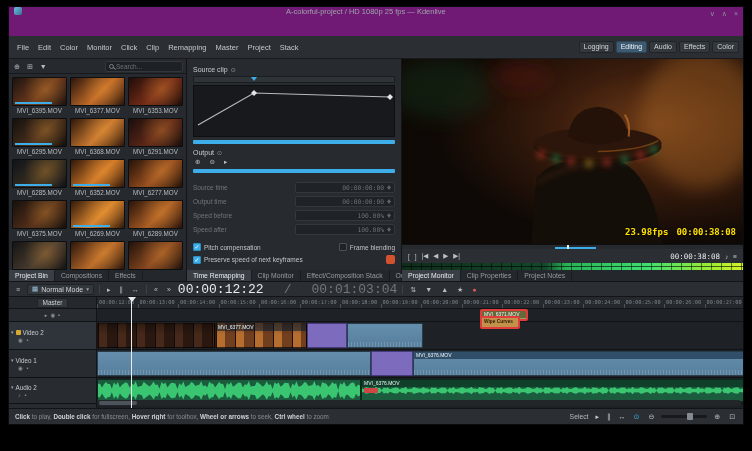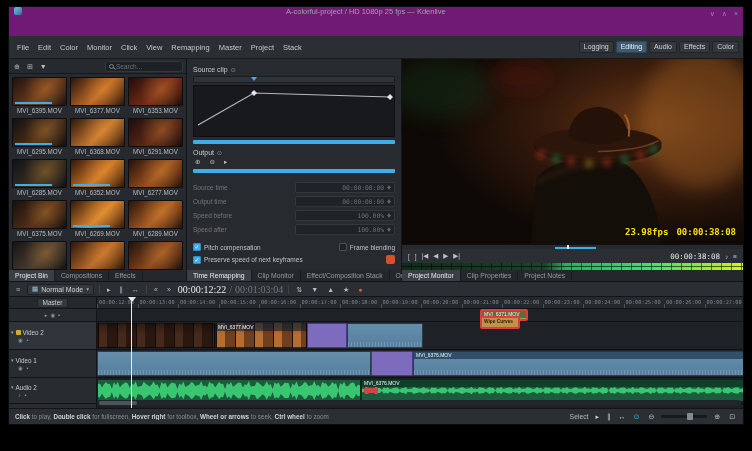--- a/index.html
+++ b/index.html
@@ -77,21 +77,21 @@
 .tabs-mid{width:215px}
 .tabs-right{flex:1;border-right:none}
 .tab{font-size:6.8px;color:#969ca2;padding:0 6px;line-height:11px;border-right:1px solid #1a1d20;white-space:nowrap}
 .tab.active{background:#3a3f45;color:#e8ebee}
 .tl-toolbar{height:15px;background:#2b2f33;border-bottom:1px solid #121417;display:flex;align-items:center;gap:5px;padding:0 5px;flex:none}
 .sep{width:1px;height:9px;background:#3c4147;flex:none}
 .mode-dd{display:flex;align-items:center;gap:3px;background:#33383d;border:1px solid #1e2125;border-radius:2px;height:11px;padding:0 4px}
 .dd-ic{font-size:6.5px;color:#9fc5da}
 .dd-label{font-size:7px;color:#d2d6da;white-space:nowrap}
 .dd-caret{font-size:5.5px;color:#9aa0a5}
-.tl-tc{display:flex;gap:3px;font-family:Liberation Serif, serif;font-size:10px}
+.tl-tc{display:flex;gap:20px;font-family:Liberation Mono, monospace;font-size:13px}
 .tc-cur{color:#e8ebee}.tc-sep{color:#6f767c}.tc-tot{color:#6f767c}
 .tl-tools,.tl-zone,.tl-actions{display:flex;gap:5px;align-items:center}
 .timeline{flex:1;background:#191c1f;position:relative;display:flex;flex-direction:column;overflow:hidden}
 .tl-head{display:flex;height:12px;flex:none}
 .corner{width:88px;flex:none;background:#25292d;border-right:1px solid #121417;border-bottom:1px solid #121417;display:flex;align-items:center;justify-content:center}
 .master-btn{font-size:6.5px;color:#ccd1d5;background:#33383d;border:1px solid #1e2125;border-radius:2px;line-height:8px;padding:0 5px}
 .ruler{flex:1;position:relative;background:#25292d;border-bottom:1px solid #121417;overflow:hidden}
 .ruler-label{position:absolute;top:2px;font-family:"DejaVu Sans Mono",monospace;font-size:5.3px;color:#7b838b;white-space:nowrap}
 .ruler-tick{position:absolute;bottom:0;width:1px;height:4px;background:#4a5157}
 .tracks{flex:none}
@@ -152,21 +152,21 @@
         </div>
   </div>
 
   <div class="menubar">
     <div class="menus">
           <span class="menu-item">File</span>
           <span class="menu-item">Edit</span>
           <span class="menu-item">Color</span>
           <span class="menu-item">Monitor</span>
           <span class="menu-item">Click</span>
-          <span class="menu-item">View</span>
+          <span class="menu-item">Clip</span>
           <span class="menu-item">Remapping</span>
           <span class="menu-item">Master</span>
           <span class="menu-item">Project</span>
           <span class="menu-item">Stack</span>
         </div>
     <div class="workspaces">
           <span class="ws-btn">Logging</span>
           <span class="ws-btn active">Editing</span>
           <span class="ws-btn">Audio</span>
           <span class="ws-btn">Effects</span>

